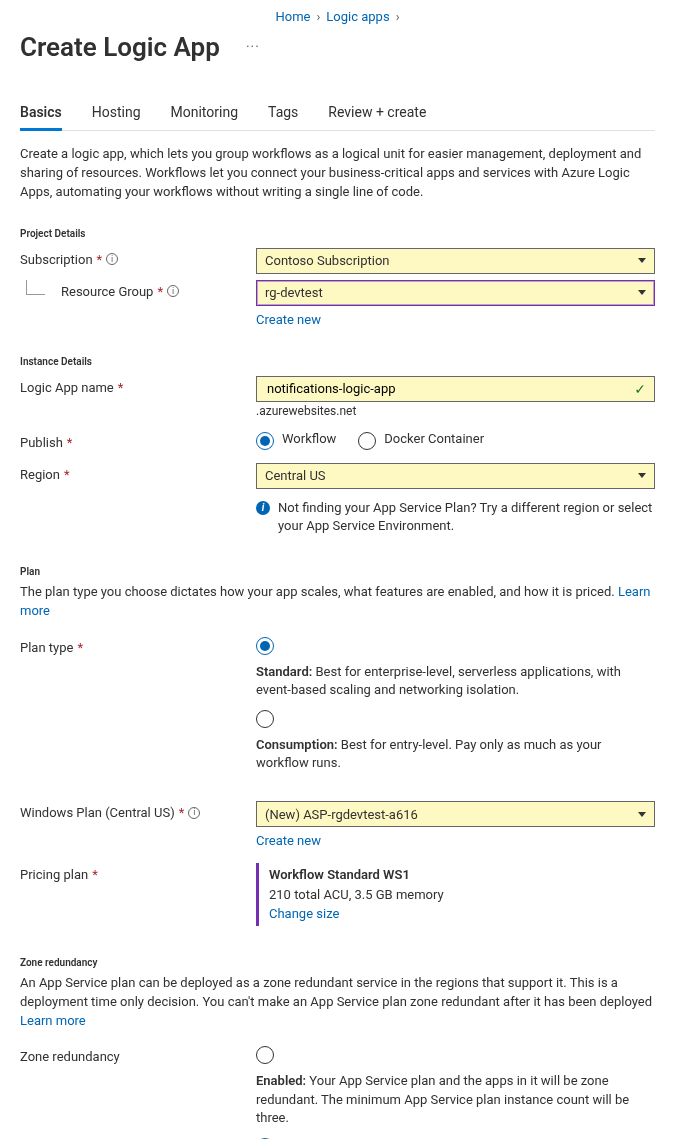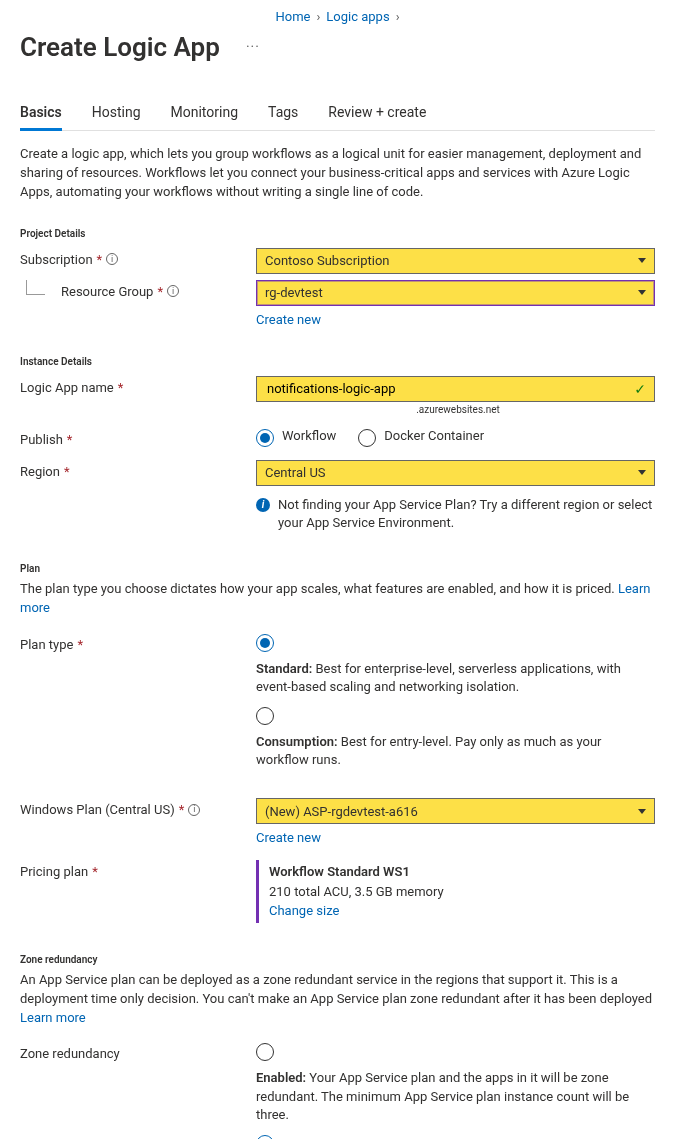--- a/index.html
+++ b/index.html
@@ -56,36 +56,36 @@
   }
   .req { color: #a4262c; }
   .info-icon {
     width: 12px; height: 12px; border: 1px solid #666; border-radius: 50%;
     display: inline-flex; align-items: center; justify-content: center;
     font-size: 9px; color: #666; line-height: 1; cursor: default;
   }
   .field-control { flex: 1; min-width: 0; }
   .select, .textinput {
     width: 404px; max-width: 100%;
-    border: 1px solid #666; background: #fde047;
+    border: 1px solid #666; background: #fef9c3;
     height: 26px; padding: 0 8px; display: flex; align-items: center;
     font-size: 13px; position: relative; cursor: pointer;
   }
   .select .chev {
     margin-left: auto;
     width: 0; height: 0; border-left: 4px solid transparent;
     border-right: 4px solid transparent; border-top: 5px solid #333;
   }
   .select.focused { border-color: #7330b2; box-shadow: 0 0 0 1px #7330b270 inset; }
   .textinput input {
     border: 0; outline: 0; font-size: 13px; width: 100%;
     font-family: inherit; background: transparent;
   }
   .textinput .check { margin-left: auto; color: #107c10; font-size: 14px; }
-  .subtext-right { width: 404px; text-align: center; font-size: 10px; color: #323130; margin-top: 2px;}
+  .subtext-right { width: 404px; text-align: left; font-size: 12px; color: #323130; margin-top: 2px;}
   .link-under { display: inline-block; margin-top: 6px; font-size: 13px;}
   .radio-row { display: flex; align-items: center; gap: 22px; }
   .radio-item { display: flex; align-items: flex-start; gap: 8px; cursor: pointer; }
   .radio {
     width: 18px; height: 18px; border: 1px solid #333; border-radius: 50%;
     display: inline-flex; align-items: center; justify-content: center;
     flex-shrink: 0; margin-top: 1px;
   }
   .radio.sel { border-color: #0065b3; }
   .radio.sel::after {

